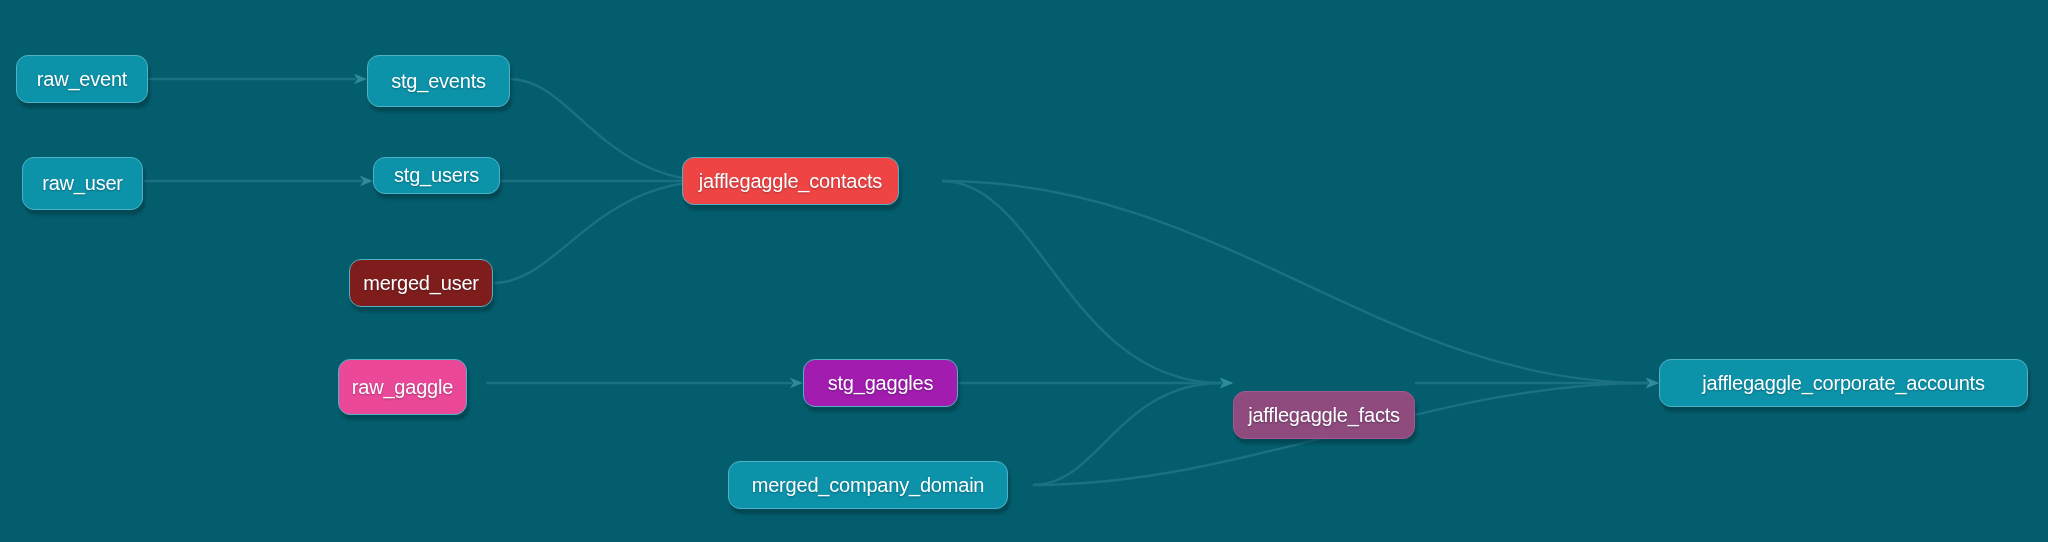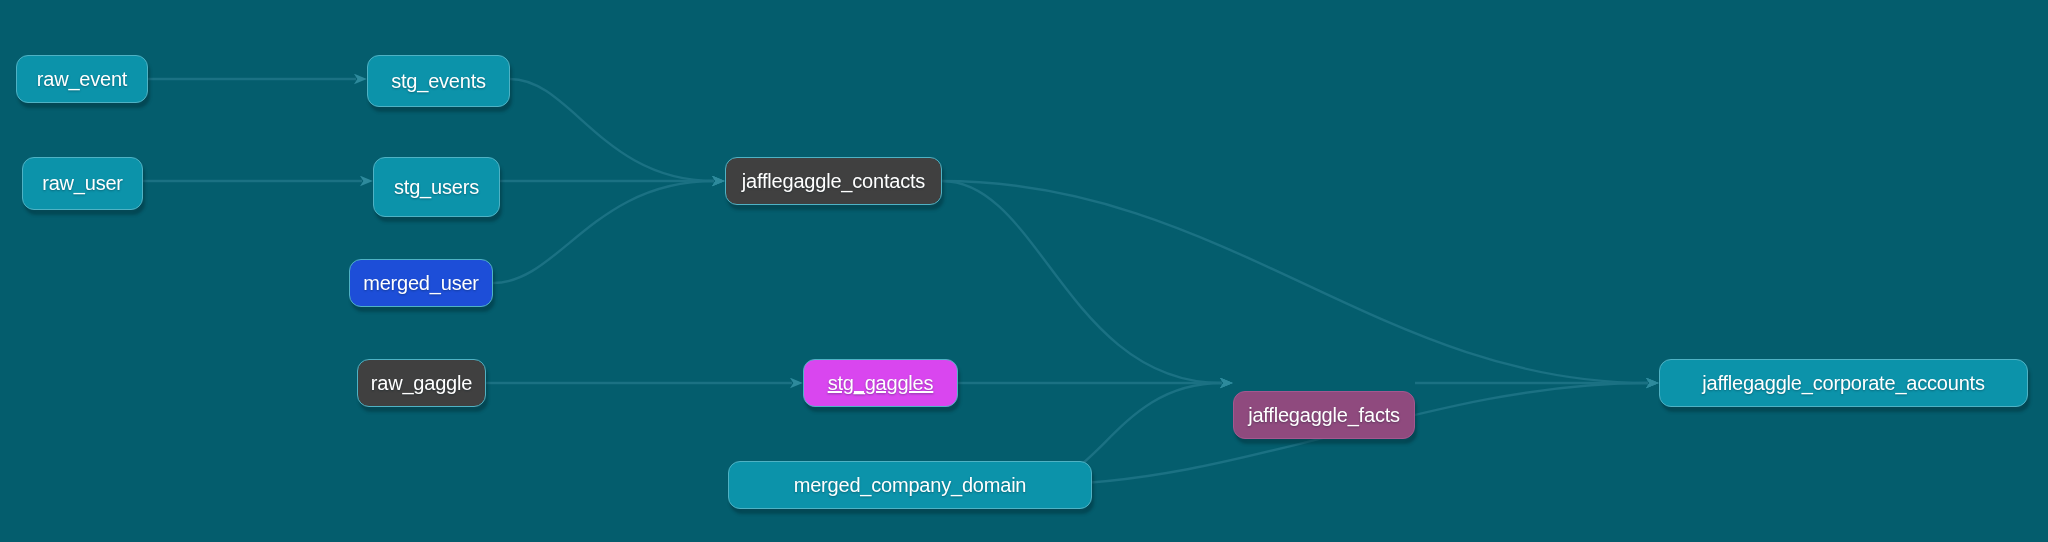--- a/index.html
+++ b/index.html
@@ -62,38 +62,38 @@
   <div id="nodes">
       <div class="node" style="left: 16px; top: 55px; width: 132px; height: 48px; background: rgb(12, 147, 170); border: 1.5px solid rgb(79, 178, 196); color: rgb(255, 255, 255);">
         <span class="label">raw_event</span>
       </div>
       <div class="node" style="left: 367px; top: 55px; width: 143px; height: 52px; background: rgb(12, 147, 170); border: 1.5px solid rgb(79, 178, 196); color: rgb(255, 255, 255);">
         <span class="label">stg_events</span>
       </div>
       <div class="node" style="left: 22px; top: 157px; width: 121px; height: 53px; background: rgb(12, 147, 170); border: 1.5px solid rgb(79, 178, 196); color: rgb(255, 255, 255);">
         <span class="label">raw_user</span>
       </div>
-      <div class="node" style="left: 373px; top: 157px; width: 127px; height: 60px; background: rgb(12, 147, 170); border: 1.5px solid rgb(79, 178, 196); color: rgb(255, 255, 255);">
+      <div class="node" style="left: 373px; top: 157px; width: 127px; height: 37px; background: rgb(12, 147, 170); border: 1.5px solid rgb(79, 178, 196); color: rgb(255, 255, 255);">
         <span class="label">stg_users</span>
       </div>
-      <div class="node" style="left: 725px; top: 157px; width: 217px; height: 48px; background: #404040; border: 1.5px solid rgb(79, 178, 196); color: rgb(255, 255, 255);">
+      <div class="node" style="left: 682px; top: 157px; width: 217px; height: 48px; background: #ef4444; border: 1.5px solid rgb(79, 178, 196); color: rgb(255, 255, 255);">
         <span class="label">jafflegaggle_contacts</span>
       </div>
-      <div class="node" style="left: 349px; top: 259px; width: 144px; height: 48px; background: #1d4ed8; border: 1.5px solid rgb(79, 178, 196); color: rgb(255, 255, 255);">
+      <div class="node" style="left: 349px; top: 259px; width: 144px; height: 48px; background: #7f1d1d; border: 1.5px solid rgb(79, 178, 196); color: rgb(255, 255, 255);">
         <span class="label">merged_user</span>
       </div>
-      <div class="node" style="left: 357px; top: 359px; width: 129px; height: 48px; background: #404040; border: 1.5px solid rgb(79, 178, 196); color: rgb(255, 255, 255);">
+      <div class="node" style="left: 338px; top: 359px; width: 129px; height: 56px; background: #ec4899; border: 1.5px solid rgb(79, 178, 196); color: rgb(255, 255, 255);">
         <span class="label">raw_gaggle</span>
       </div>
-      <div class="node" style="left: 803px; top: 359px; width: 155px; height: 48px; background: #d946ef; border: 1.5px solid rgb(79, 178, 196); color: rgb(255, 255, 255); text-decoration: underline;">
+      <div class="node" style="left: 803px; top: 359px; width: 155px; height: 48px; background: #a21caf; border: 1.5px solid rgb(79, 178, 196); color: rgb(255, 255, 255);">
         <span class="label">stg_gaggles</span>
       </div>
       <div class="node" style="left: 1233px; top: 359px; width: 182px; height: 48px; background: rgb(143, 74, 126); border: 1.5px solid rgb(163, 88, 143); color: rgb(255, 255, 255); margin-top: 32px;">
         <span class="label">jafflegaggle_facts</span>
       </div>
       <div class="node" style="left: 1659px; top: 359px; width: 369px; height: 48px; background: rgb(12, 147, 170); border: 1.5px solid rgb(79, 178, 196); color: rgb(255, 255, 255);">
         <span class="label">jafflegaggle_corporate_accounts</span>
       </div>
-      <div class="node" style="left: 728px; top: 461px; width: 364px; height: 48px; background: rgb(12, 147, 170); border: 1.5px solid rgb(79, 178, 196); color: rgb(255, 255, 255);">
+      <div class="node" style="left: 728px; top: 461px; width: 280px; height: 48px; background: rgb(12, 147, 170); border: 1.5px solid rgb(79, 178, 196); color: rgb(255, 255, 255);">
         <span class="label">merged_company_domain</span>
       </div>
     </div>
 </div>
 
 </body></html>

